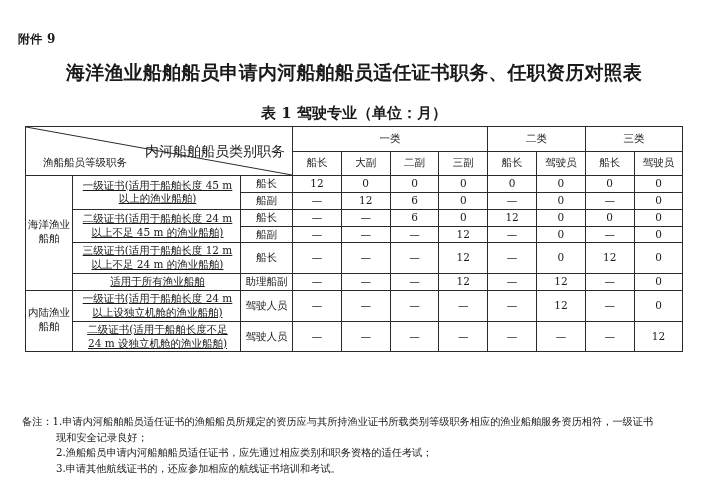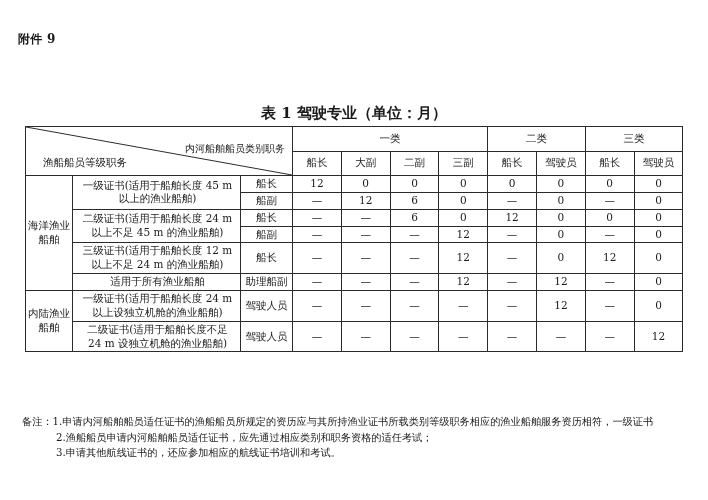--- a/index.html
+++ b/index.html
@@ -82,39 +82,41 @@
   }
   .corner .diag {
     position: absolute;
     left: 0; top: 0;
     width: 100%; height: 100%;
   }
   .corner .upper-label {
     position: absolute;
     right: 7px;
     top: 15px;
-    font-size: 10px;
+    font-size: 14px;
     white-space: nowrap;
   }
   .corner .lower-label {
     position: absolute;
     left: 9px;
     bottom: 5px;
     font-size: 10.5px;
     white-space: nowrap;
     margin-left: 8px;
   }
   .cert-cell {
     text-align: left;
     padding-left: 6px !important;
     padding-right: 4px !important;
     line-height: 1.5;
+    text-decoration: underline;
   }
   .grade-cell {
     line-height: 1.5;
+    font-family: Liberation Mono, monospace;
   }
   .dash { letter-spacing: 0; }
   .notes {
     position: absolute;
     left: 22px;
     top: 414px;
     width: 670px;
     font-size: 10.2px;
     line-height: 1.52;
   }
@@ -140,20 +142,21 @@
     padding-left: 34px;
   }
 </style>
 </head>
 <body>
 
 <div class="page">
 
   <div class="attachment-label">附件 9</div>
 
+  <div class="doc-title">海洋渔业船舶船员申请内河船舶船员适任证书职务、任职资历对照表</div>
 
   <div class="table-caption">表 1  驾驶专业（单位：月）</div>
 
   <div class="table-wrap">
     <table class="main">
       <colgroup>
         <col class="col-grade">
         <col class="col-cert">
         <col class="col-post">
         <col class="col-num">
@@ -295,20 +298,21 @@
       </tbody>
     </table>
   </div>
 
   <div class="notes">
     <div class="note-row">
       <span class="note-label">备注：</span>
       <span class="note-num">1.</span>
       <span class="note-body">申请内河船舶船员适任证书的渔船船员所规定的资历应与其所持渔业证书所载类别等级职务相应的渔业船舶服务资历相符，一级证书</span>
     </div>
+    <div class="note-indent">现和安全记录良好；</div>
     <div class="note-row sub">
       <span class="note-num">2.</span>
       <span class="note-body">渔船船员申请内河船舶船员适任证书，应先通过相应类别和职务资格的适任考试；</span>
     </div>
     <div class="note-row sub">
       <span class="note-num">3.</span>
       <span class="note-body">申请其他航线证书的，还应参加相应的航线证书培训和考试。</span>
     </div>
   </div>
 

